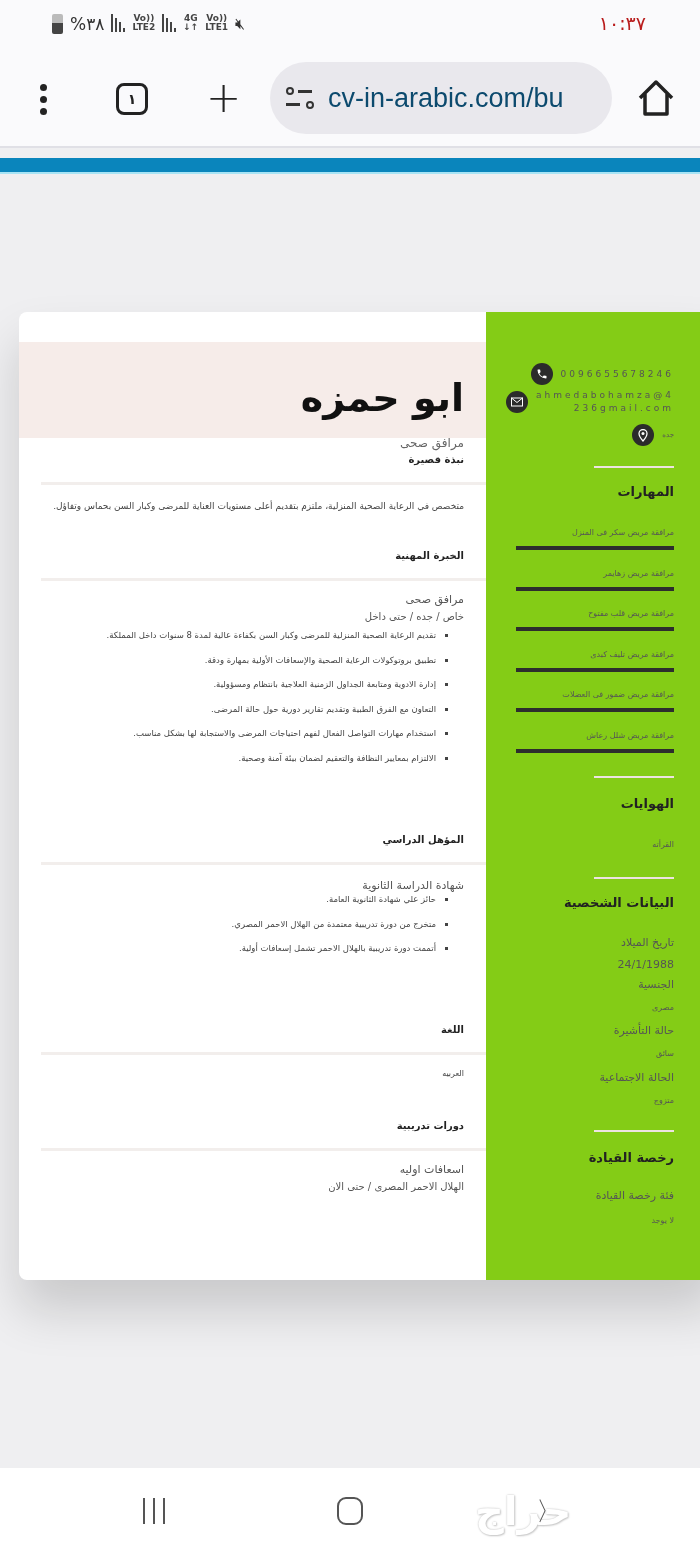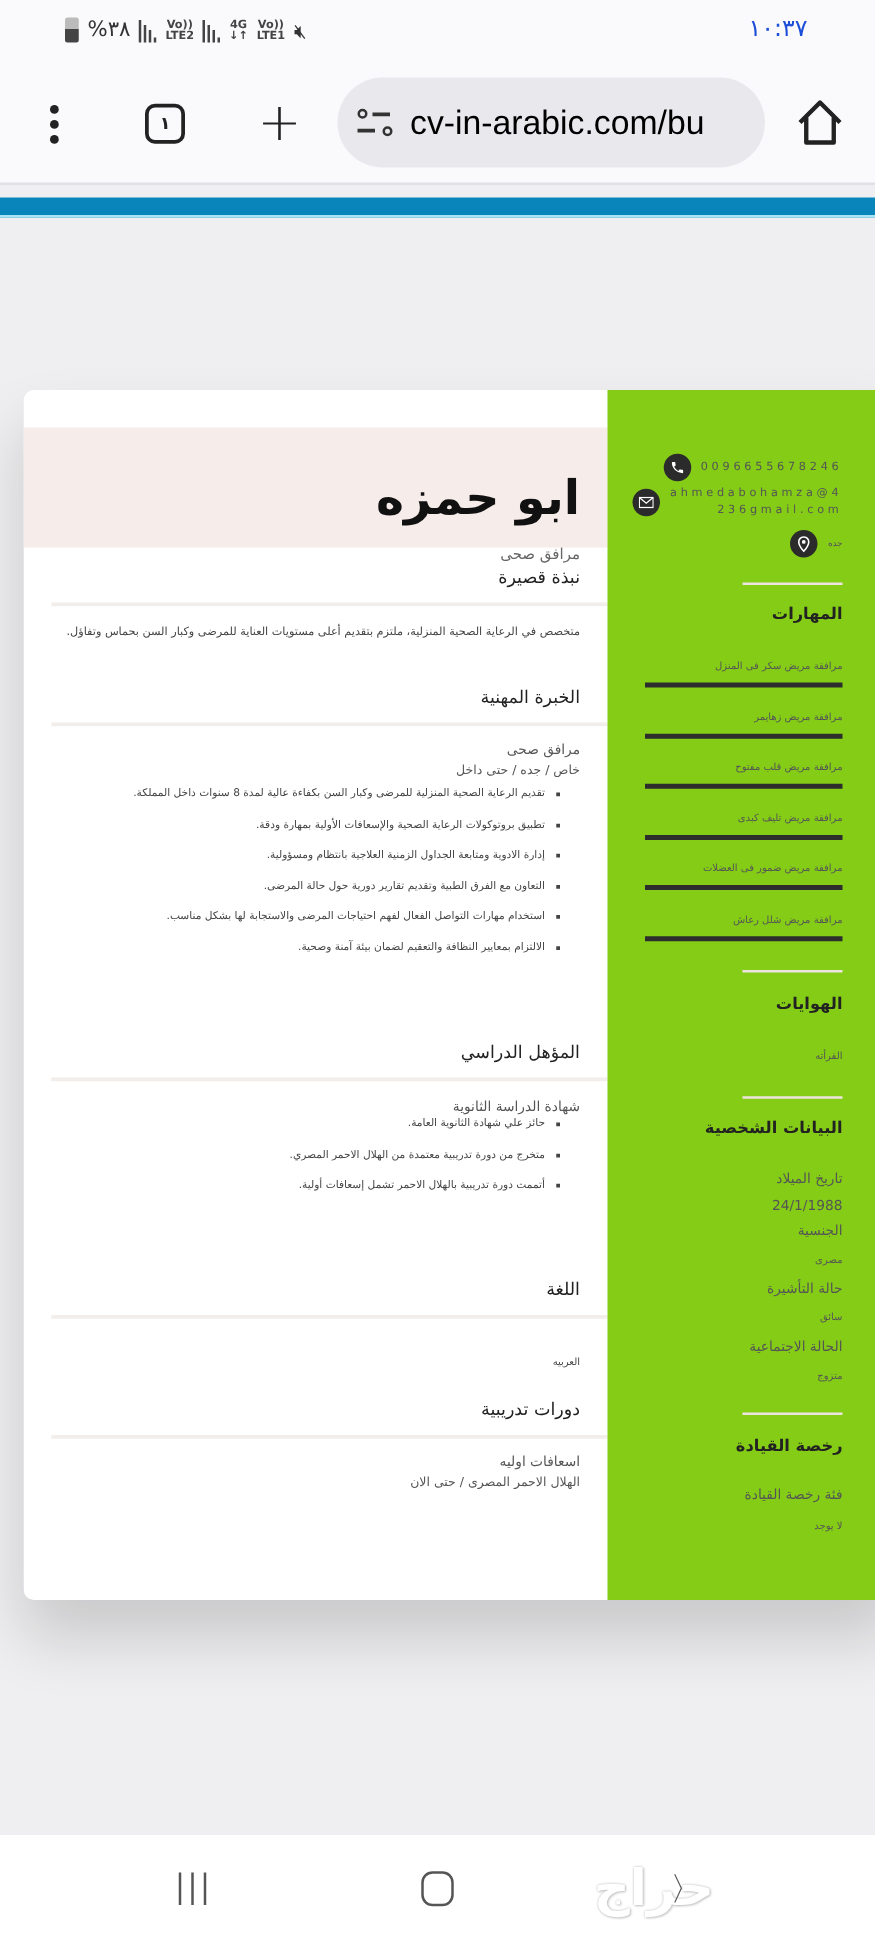--- a/index.html
+++ b/index.html
@@ -1,56 +1,56 @@
 <!DOCTYPE html>
 <html><head>
 <meta charset="utf-8">
 <style>
   * { box-sizing: border-box; margin: 0; padding: 0; }
   html, body { width: 700px; height: 1556px; overflow: hidden; }
   body { background: #efeff1; font-family: "DejaVu Sans", sans-serif; position: relative; color: #222; }
 
   
   .status-bar { position: absolute; top: 0; left: 0; width: 700px; height: 52px; background: #fafafc; }
-  .status-left { position: absolute; left: 52px; top: 14px; display: flex; align-items: flex-end; gap: 7px; font-size: 17px; color: #333; }
+  .status-left { position: absolute; left: 52px; top: 14px; display: flex; align-items: flex-start; gap: 7px; font-size: 17px; color: #333; }
   .battery { width: 11px; height: 20px; border-radius: 2px; background: linear-gradient(to top, #444 55%, #bbb 55%); }
   .sig { display: flex; align-items: flex-end; gap: 2px; height: 18px; }
   .sig i { display: block; width: 2px; background: #444; }
   .lte { font-size: 9px; line-height: 9px; text-align: center; font-weight: bold; color: #444; }
   .mute { font-size: 16px; color: #333; }
-  .status-time { position: absolute; right: 54px; top: 12px; font-size: 19px; color: #1d4ed8; }
+  .status-time { position: absolute; right: 54px; top: 12px; font-size: 19px; color: #b91c1c; }
 
   
   .toolbar { position: absolute; top: 52px; left: 0; width: 700px; height: 96px; background: #fafafc; border-bottom: 2px solid #e0e0e6; }
   .menu-dots { position: absolute; left: 38px; top: 32px; width: 10px; display: flex; flex-direction: column; gap: 5px; align-items: center; }
   .menu-dots i { width: 7px; height: 7px; border-radius: 50%; background: #222; display: block; }
   .tabs-btn { position: absolute; left: 116px; top: 31px; width: 32px; height: 32px; border: 3px solid #222; border-radius: 8px; font-size: 14px; display: flex; align-items: center; justify-content: center; font-weight: bold; }
   .new-tab { position: absolute; left: 206px; top: 22px; font-size: 42px; line-height: 48px; color: #222; font-weight: 300; }
   .urlbar { position: absolute; left: 270px; top: 10px; width: 342px; height: 72px; border-radius: 36px; background: #e9e8ed; display: flex; align-items: center; padding-left: 16px; overflow: hidden; }
   .tune-icon { width: 28px; height: 22px; position: relative; margin-right: 14px; flex-shrink: 0; }
   .tune-icon .c1 { position: absolute; left: 0; top: 0; width: 8px; height: 8px; border: 2px solid #333; border-radius: 50%; }
   .tune-icon .l1 { position: absolute; left: 12px; top: 3px; width: 14px; height: 3px; background: #333; }
   .tune-icon .c2 { position: absolute; right: 0; bottom: 0; width: 8px; height: 8px; border: 2px solid #333; border-radius: 50%; }
   .tune-icon .l2 { position: absolute; left: 0; bottom: 3px; width: 14px; height: 3px; background: #333; }
-  .url-text { font-size: 27px; color: #000000; white-space: nowrap; font-family: "Liberation Sans", sans-serif; }
+  .url-text { font-size: 27px; color: #0c4a6e; white-space: nowrap; font-family: "Liberation Sans", sans-serif; }
   .home-btn { position: absolute; right: 24px; top: 26px; width: 40px; height: 40px; }
 
   .blue-bar { position: absolute; top: 158px; left: 0; width: 700px; height: 16px; background: #0a85bc; border-bottom: 2px solid #a8e4f5; }
 
   
   .cv-card { position: absolute; left: 19px; top: 312px; width: 700px; height: 968px; background: #fff; border-radius: 8px 0 0 8px; box-shadow: 0 30px 50px rgba(0,0,0,0.16); display: flex; flex-direction: row; direction: ltr; }
   .cv-main { width: 467px; height: 100%; position: relative; direction: rtl; }
   .cv-side { width: 214px; height: 100%; background: #84cc16; position: relative; direction: rtl; }
 
   .header-band { position: absolute; top: 30px; left: 0; width: 467px; height: 96px; background: #f6ece9; }
   .cv-name { position: absolute; right: 22px; top: 34px; font-size: 38px; font-weight: bold; color: #111; }
   .cv-job { position: absolute; right: 22px; top: 94px; font-size: 12px; color: #666; }
 
   .section { position: absolute; right: 0; width: 467px; }
-  .sec-title { font-size: 14px; font-weight: normal; color: #222; padding-right: 22px; height: 28px; }
+  .sec-title { font-size: 10px; font-weight: bold; color: #222; padding-right: 22px; height: 28px; }
   .sec-rule { margin-left: 22px; height: 3px; background: #f2eeec; }
   .sec-body { padding-right: 22px; padding-top: 8px; font-size: 9px; color: #444; }
 
   .bullets { list-style: none; padding-right: 38px; }
   .bullets li { font-size: 8.5px; color: #444; height: 24.5px; line-height: 14px; position: relative; padding-right: 12px; }
   .bullets li::before { content: ""; position: absolute; right: 0; top: 6px; width: 3px; height: 3px; background: #444; }
 
   .sub1 { font-size: 11px; color: #555; padding-right: 22px; }
   .sub2 { font-size: 10px; color: #555; padding-right: 22px; margin-top: 5px; }
 
@@ -160,21 +160,21 @@
       <ul class="bullets" style="">
         <li>حائز علي شهادة الثانوية العامة.</li>
         <li>متخرج من دورة تدريبية معتمدة من الهلال الاحمر المصري.</li>
         <li>أتممت دورة تدريبية بالهلال الاحمر تشمل إسعافات أولية.</li>
       </ul>
     </div>
 
     <div class="section" style="top:712px">
       <div class="sec-title">اللغة</div>
       <div class="sec-rule"></div>
-      <div class="sec-body" style="padding-top:30px;font-size:8px">العربيه</div>
+      <div class="sec-body" style="padding-top:14px;font-size:8px">العربيه</div>
     </div>
 
     <div class="section" style="top:808px">
       <div class="sec-title">دورات تدريبية</div>
       <div class="sec-rule"></div>
       <div class="sub1" style="margin-top:12px">اسعافات اوليه</div>
       <div class="sub2">الهلال الاحمر المصرى / حتى الان</div>
     </div>
   </div>
 

